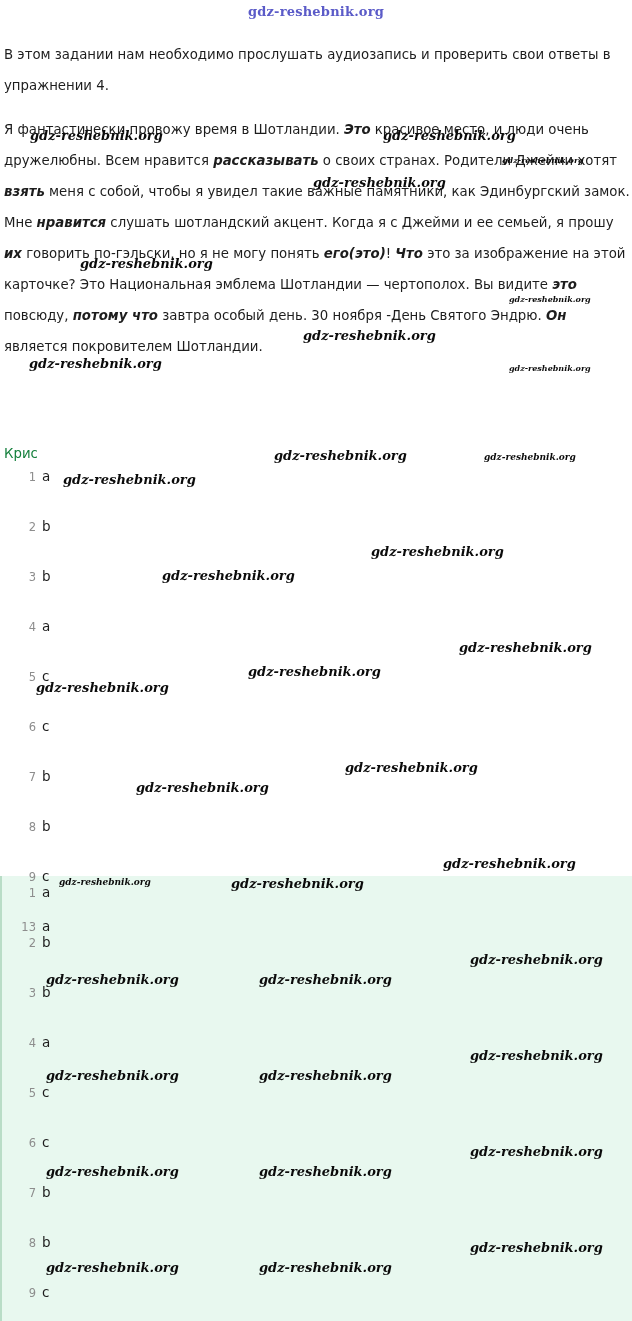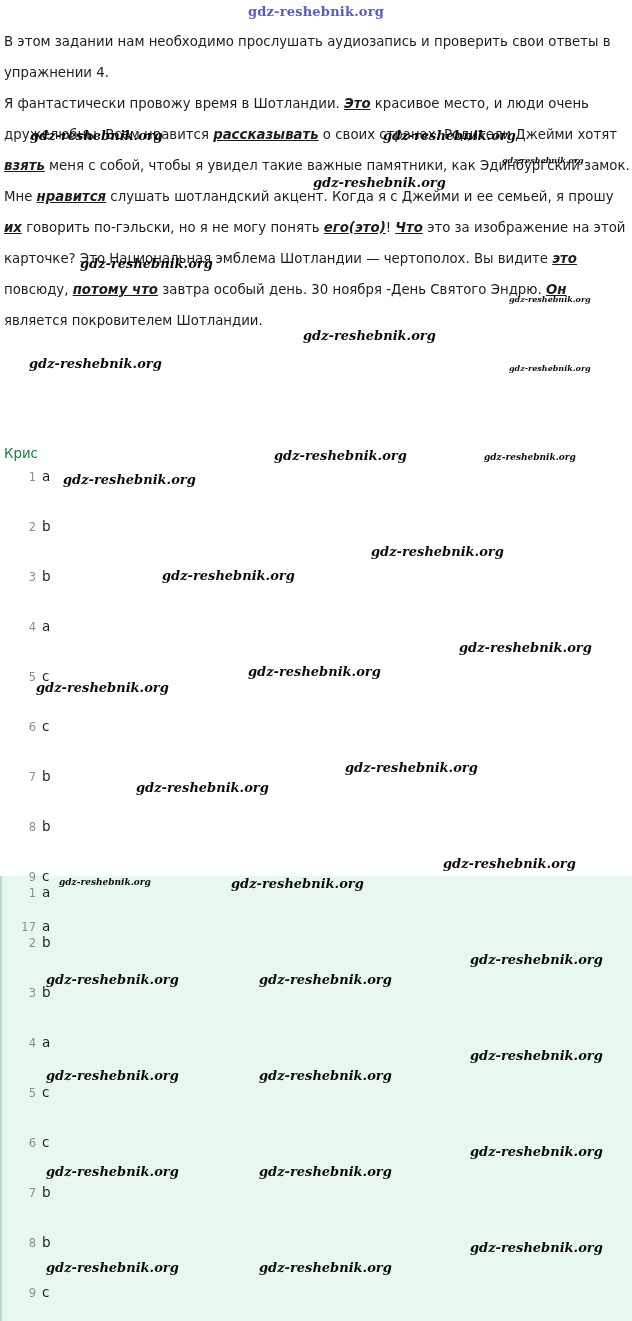--- a/index.html
+++ b/index.html
@@ -40,26 +40,25 @@
   .body-text {
     position: absolute;
     top: 26px;
     left: 4px;
     width: 626px;
     font-size: 13.3px;
     line-height: 31px;
     color: #1d1d1d;
   }
   .body-text p {
-    margin: 0 0 0 0;
+    margin: 13px 0 0 0;
   }
   .bi {
     font-weight: bold;
     font-style: italic;
-    text-decoration: underline;
   }
 
   .para-block { margin-bottom: 0; }
 
   
   .answers {
     position: absolute;
     left: 10px;
     top: 468px;
     width: 120px;
@@ -167,21 +166,21 @@
       </div>
       <div class="ans-row">
         <span class="num">8</span>
         <span class="val">b</span>
       </div>
       <div class="ans-row">
         <span class="num">9</span>
         <span class="val">c</span>
       </div>
       <div class="ans-row">
-        <span class="num">17</span>
+        <span class="num">13</span>
         <span class="val">a</span>
       </div>
     </div>
   <div class="answers-green" id="answers-green">
       <div class="ans-row">
         <span class="num">1</span>
         <span class="val">a</span>
       </div>
       <div class="ans-row">
         <span class="num">2</span>

